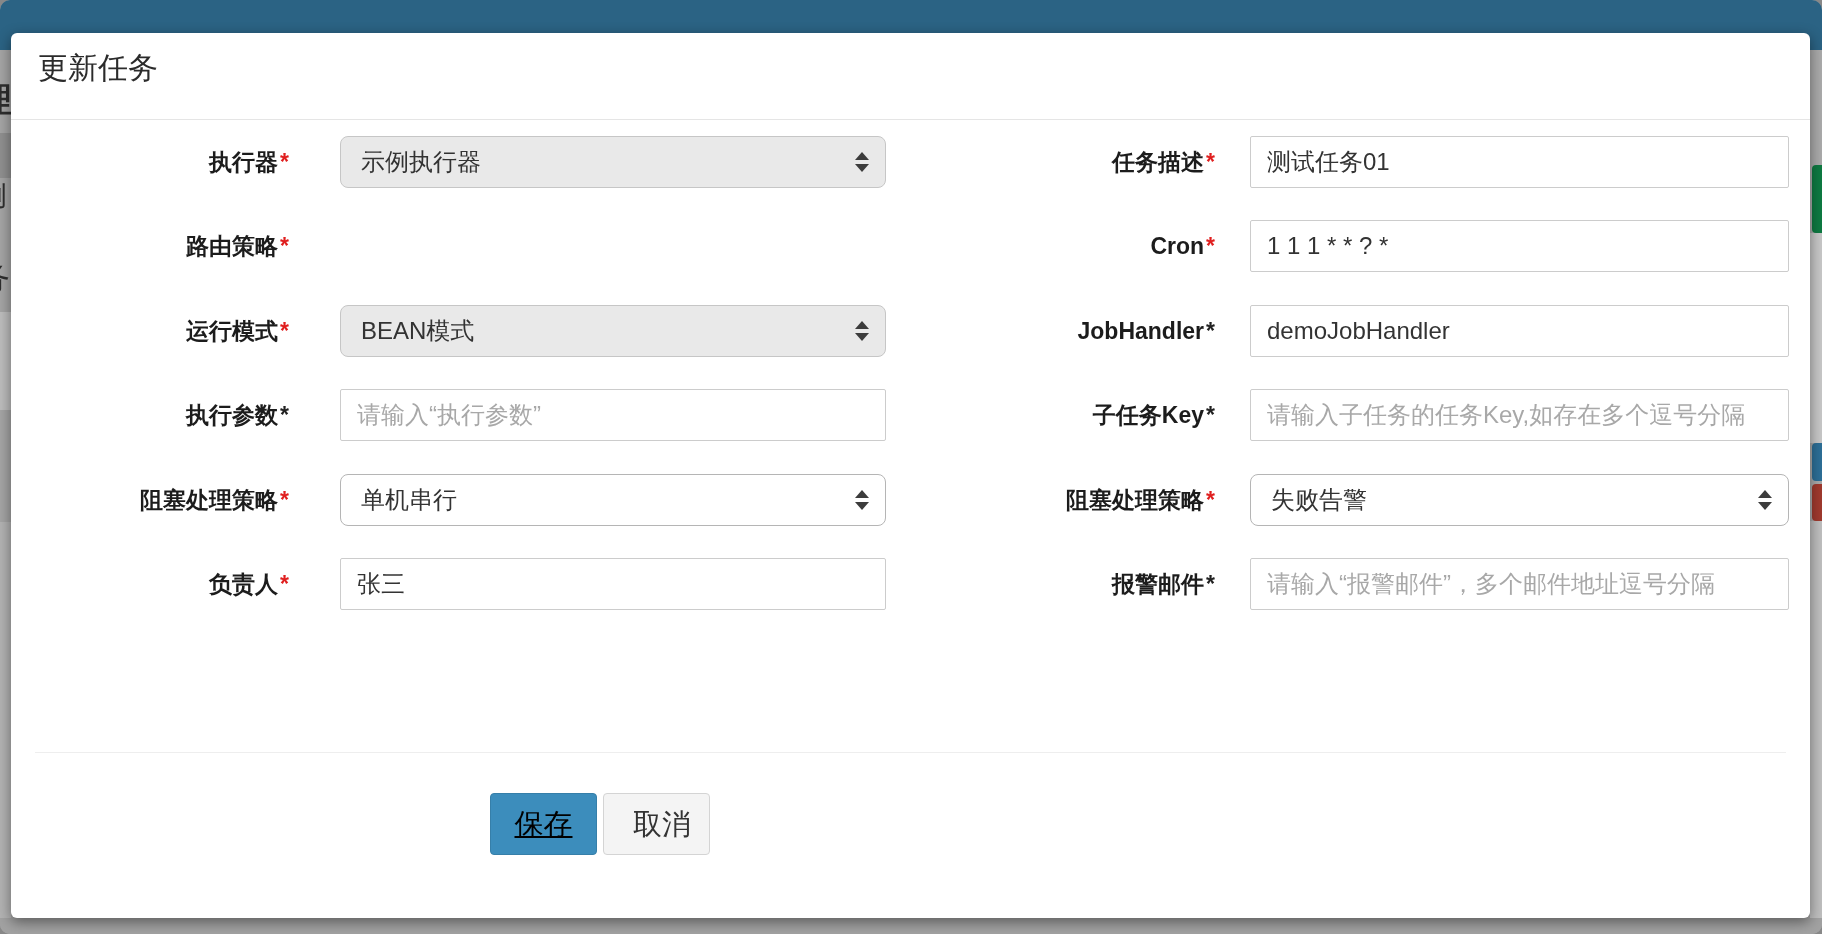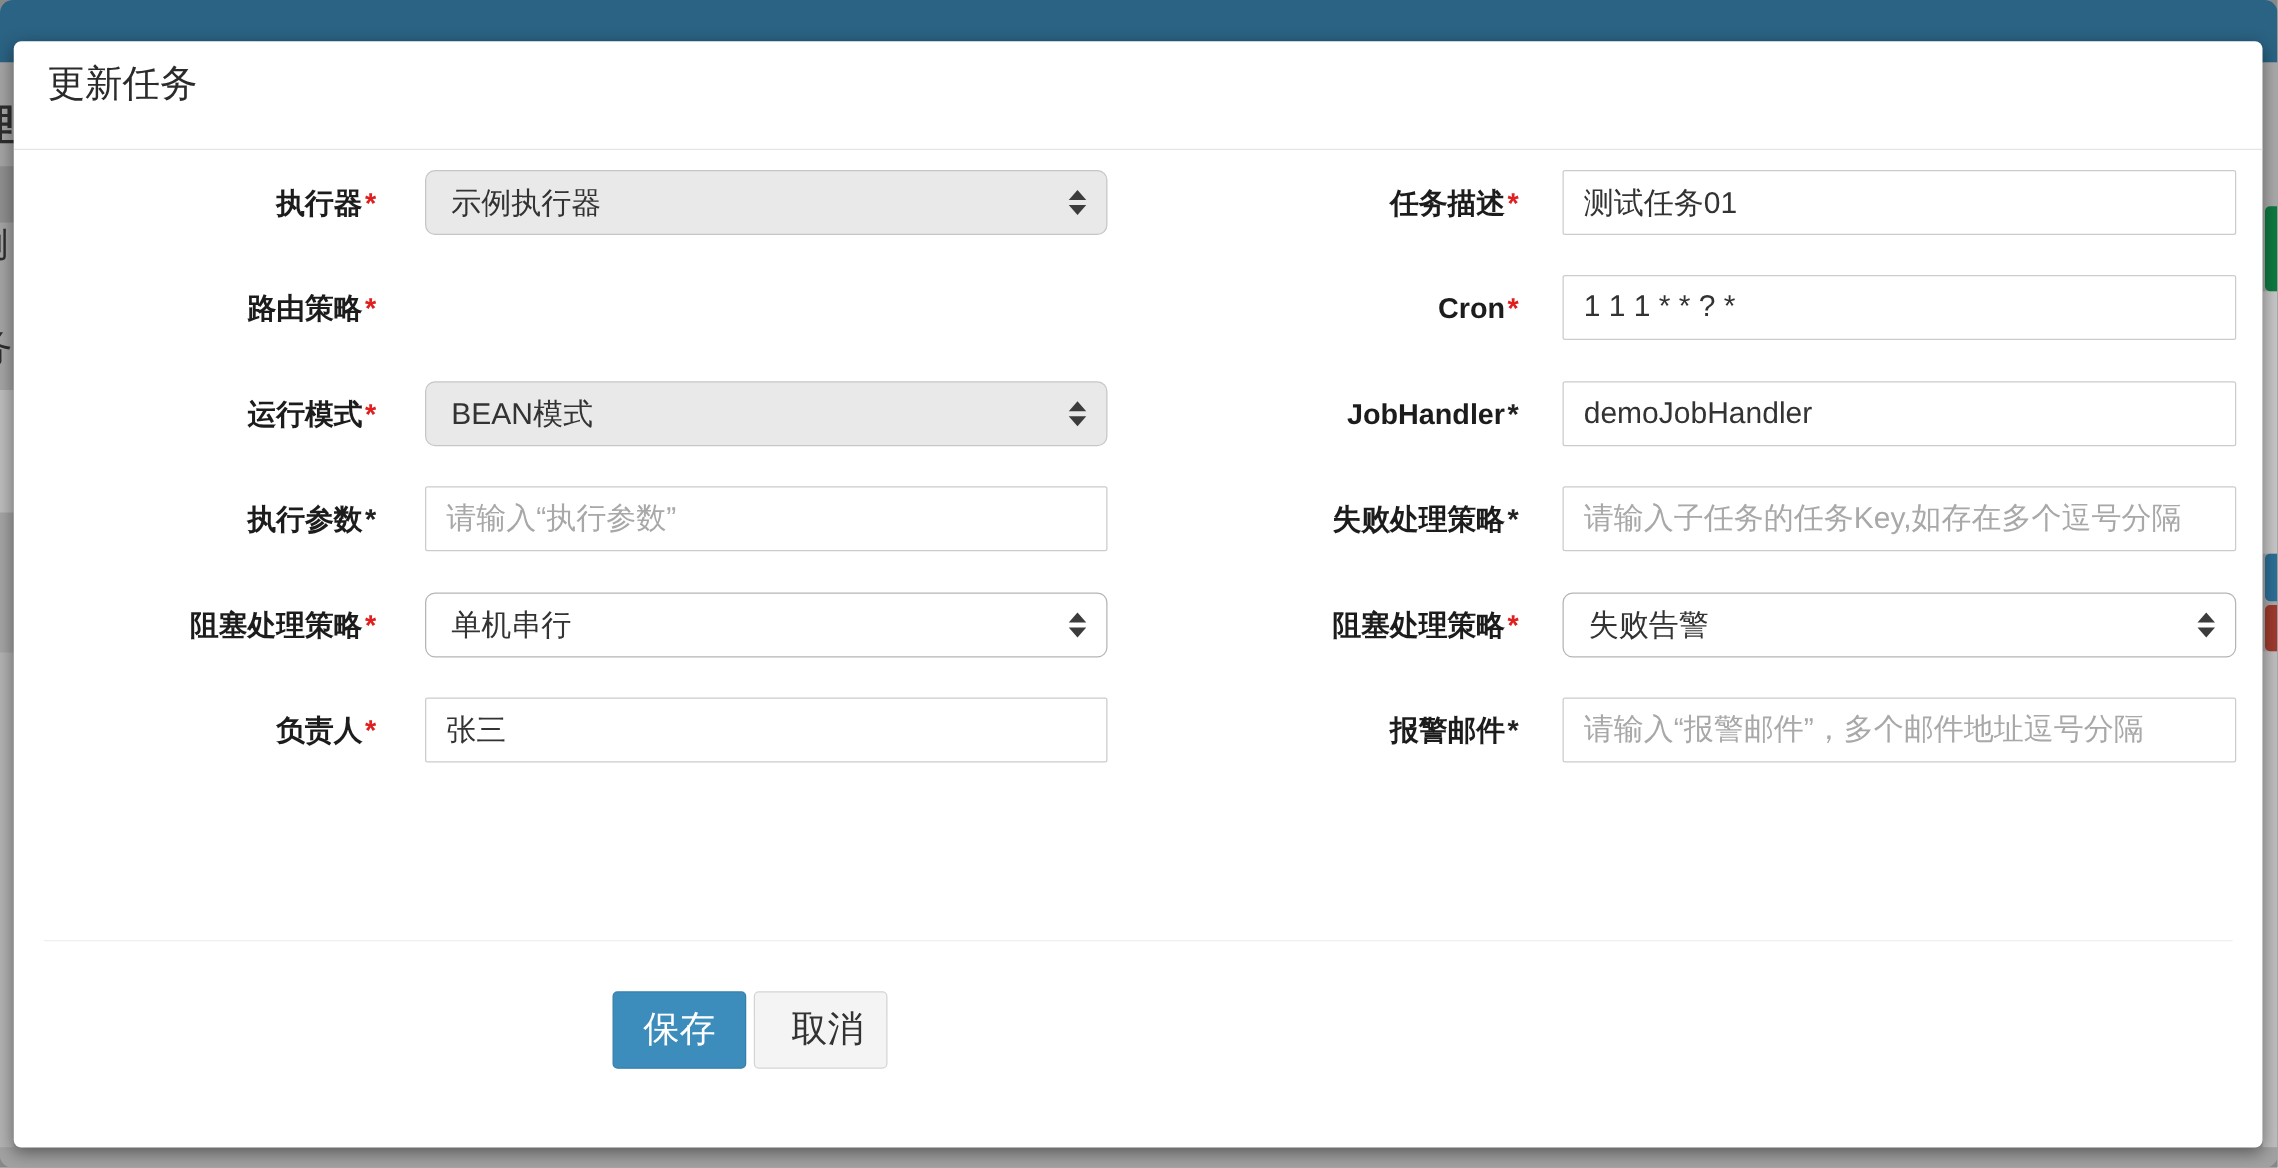--- a/index.html
+++ b/index.html
@@ -27,21 +27,21 @@
   .sliver-red { top:434px; height:37px; }
   .bottom-strip { position:absolute; left:0; top:918px; width:100%; height:16px; background:#a2a2a2; }
 
   
   .modal { position:absolute; left:11px; top:33px; width:1799px; height:885px; background:#fff;
            border-radius:6px; box-shadow:0 4px 14px rgba(0,0,0,.45); overflow:hidden; }
   .modal-header { position:absolute; left:0; top:0; width:100%; height:87px; border-bottom:1px solid #e5e5e5; }
   .modal-title { position:absolute; left:27px; top:14px; font-size:30px; font-weight:500; color:#2b2b2b; line-height:1.4; }
 
   .fg-label { position:absolute; text-align:right; line-height:52px; font-size:23px; font-weight:700; color:#1c1c1c; white-space:nowrap; }
-  .lab-l { left:36px; width:254px;text-align:right; }
+  .lab-l { left:24px; width:254px;text-align:right; }
   .lab-r { left:860px; width:344px; }
   .mark { margin-left:2px; font-size:23px; }
 
   .field { position:absolute; height:37px; }
   .fld-l { left:329px; width:546px; }
   .fld-r { left:1239px; width:539px; }
 
   input.fld { border:1px solid #ccc; border-radius:2px; background:#fff; padding:0 16px;
               font-size:24px; color:#333; width:100%; height:52px; outline:none;
               font-family:"Liberation Sans","DejaVu Sans",sans-serif; }
@@ -53,21 +53,21 @@
   .select.disabled { background:#e9e9e9; border-color:#c6c6c6; }
   .select-value { white-space:nowrap; overflow:hidden; }
   .arrows { display:flex; flex-direction:column; align-items:center; gap:4px; flex:none; margin-left:10px; }
   .tri-up { width:0; height:0; border-left:7px solid transparent; border-right:7px solid transparent; border-bottom:8px solid #3c3c3c; }
   .tri-down { width:0; height:0; border-left:7px solid transparent; border-right:7px solid transparent; border-top:8px solid #3c3c3c; }
 
   .divider { position:absolute; left:24px; top:719px; width:1751px; height:0; border-top:1px solid #eee; }
   .btn { position:absolute; top:760px; width:107px; height:62px; border:1px solid transparent; border-radius:4px;
          font-size:29px; line-height:60px; text-align:center; cursor:pointer;
          font-family:"Liberation Sans","DejaVu Sans",sans-serif; }
-  .btn-save { left:479px; color:#ffffff; border-color:#367fa9; }
+  .btn-save { left:479px; color:#000000; border-color:#367fa9;text-decoration:underline; }
   .btn-cancel { left:592px; background:#f4f4f4; border-color:#d4d4d4; color:#333;padding-left:11px; }
 </style>
 </head>
 <body>
 
 <div class="screen">
 
   <div class="navbar-strip" style="background: rgb(43, 99, 132);"></div>
 
   <div class="left-strip">
@@ -139,21 +139,21 @@
       <input class="fld" type="text" value="demoJobHandler" style="">
     </div>
 
     <div class="fg-label lab-l" style="top:356px">
       <span>执行参数</span><span class="mark" style="color: rgb(34, 34, 34);">*</span>
     </div>
     <div class="field fld-l" style="top:356px">
       <input class="fld" type="text" placeholder="请输入“执行参数”" style="">
     </div>
     <div class="fg-label lab-r" style="top:356px">
-      <span>失败处理策略</span><span class="mark" style="color: rgb(34, 34, 34);">*</span>
+      <span>子任务Key</span><span class="mark" style="color: rgb(34, 34, 34);">*</span>
     </div>
     <div class="field fld-r" style="top:356px">
       <input class="fld" type="text" placeholder="请输入子任务的任务Key,如存在多个逗号分隔" style="">
     </div>
 
     <div class="fg-label lab-l" style="top:441px">
       <span>阻塞处理策略</span><span class="mark" style="color: rgb(224, 31, 31);">*</span>
     </div>
     <div class="field fld-l select" style="top:441px">
       <span class="select-value">单机串行</span>

